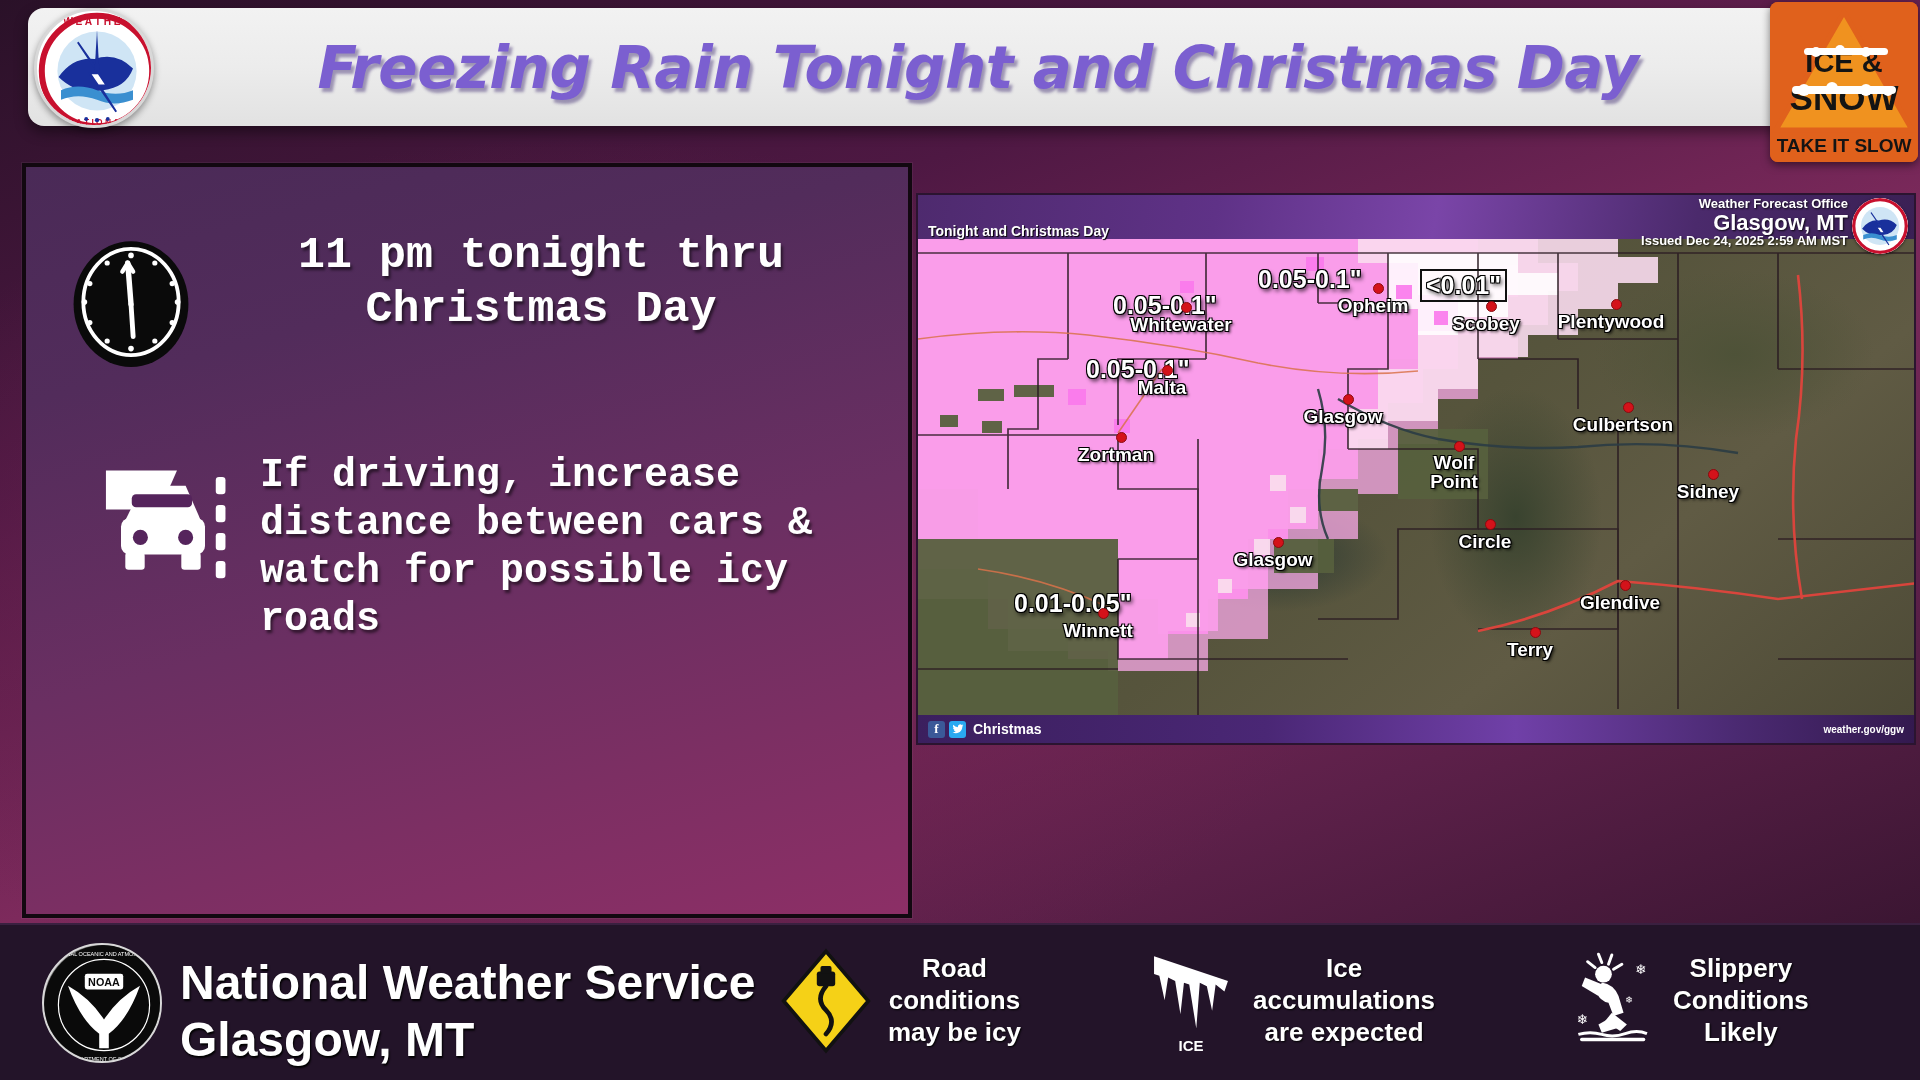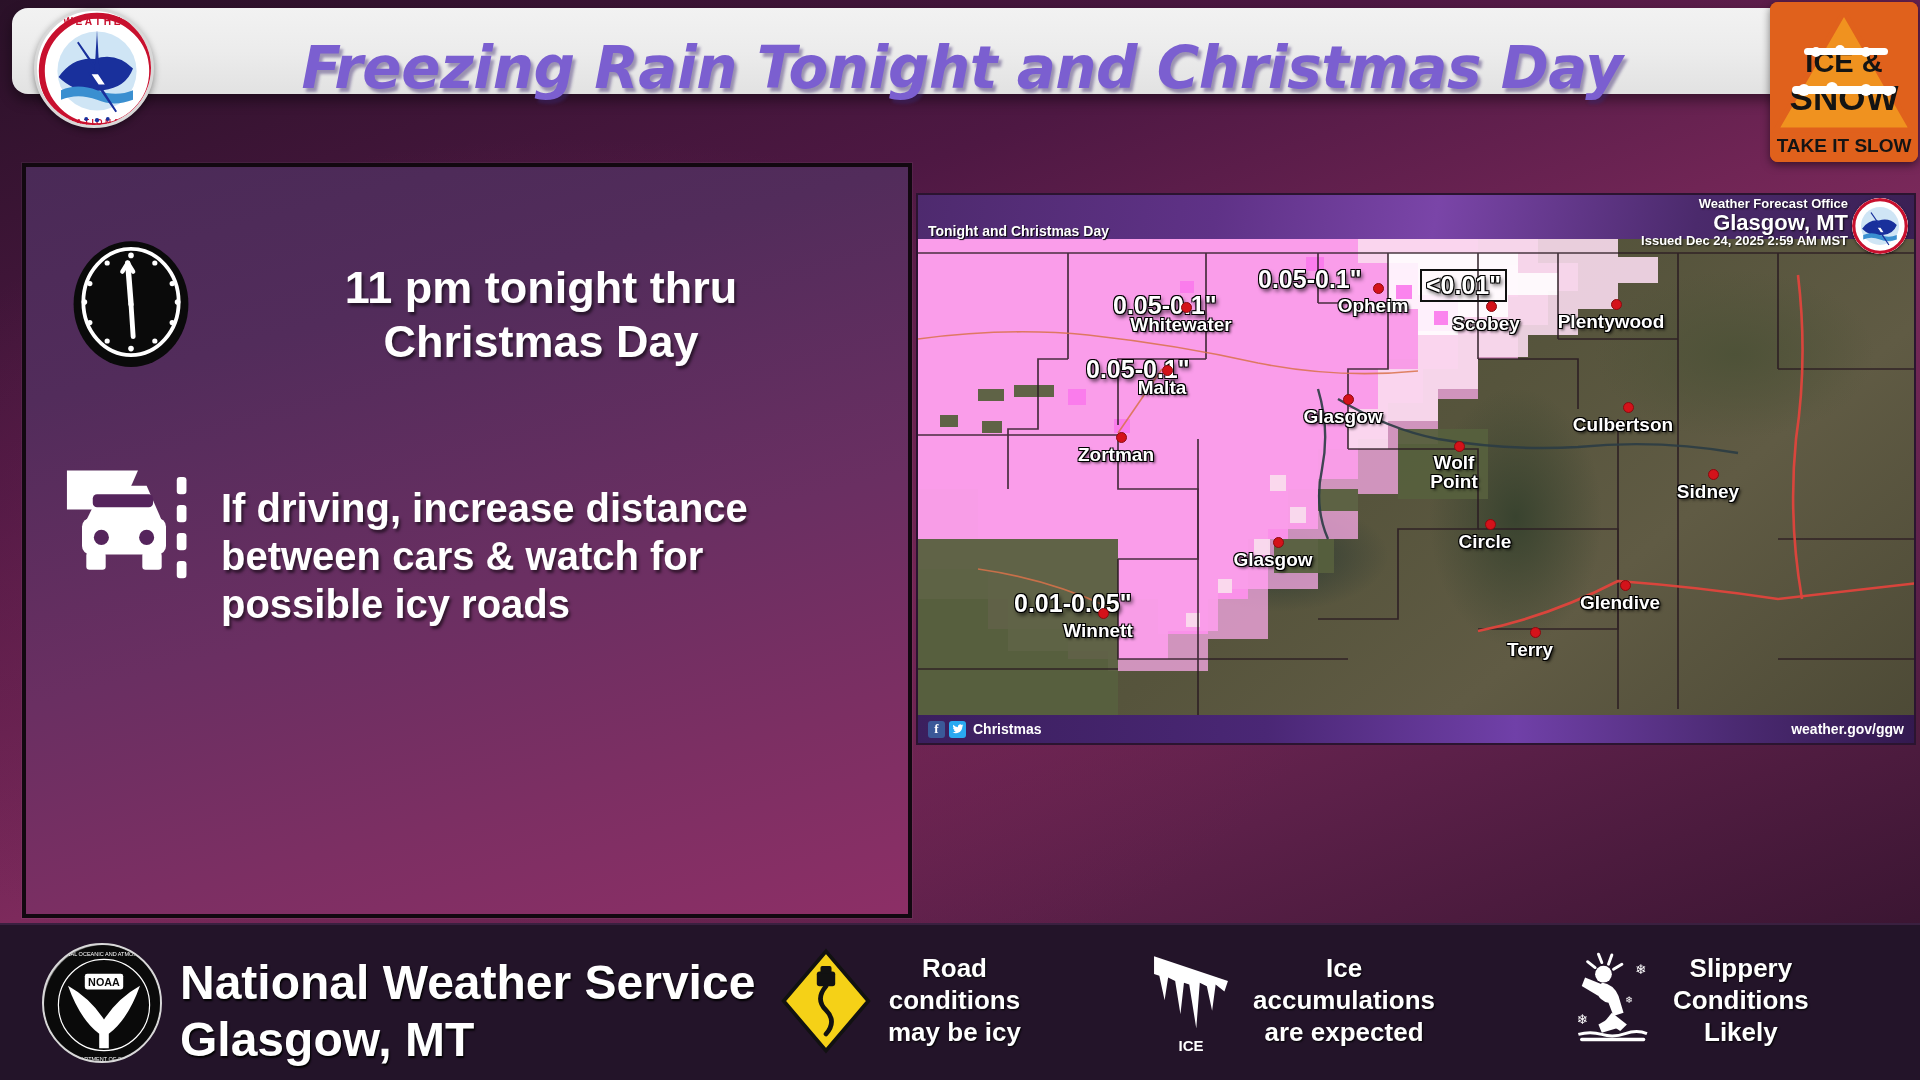--- a/index.html
+++ b/index.html
@@ -13,21 +13,21 @@
   
   #root {
     position:absolute; inset:0;
     background:
       radial-gradient(ellipse 1200px 700px at 30% 55%, #6d2250 0%, rgba(109,34,80,0) 65%),
       linear-gradient(160deg,#2a1128 0%, #4e1843 28%, #7d2a5c 52%, #5c2049 72%, #2c1128 100%);
   }
 
   
   #titlebar {
-    position:absolute; left:12px; top:8px; width:1790px; height:86px;
+    position:absolute; left:28px; top:8px; width:1790px; height:118px;
     background:linear-gradient(180deg,#f2f2f2 0%,#ececec 50%,#e2e2e2 100%);
     border-radius:16px;
     box-shadow:0 6px 14px rgba(0,0,0,.45);
   }
   #title-text {
     position:absolute; left:200px; top:14px; width:1500px; height:92px;
     display:flex; align-items:center; justify-content:center;
     font-family:"DejaVu Sans", sans-serif;
     font-size:58px; font-weight:bold; font-style:italic;
     color:#7b5fd0;
@@ -55,31 +55,30 @@
   
   #left-panel {
     position:absolute; left:22px; top:163px; width:890px; height:755px;
     background:linear-gradient(165deg,#4a2a57 0%, #522c5b 24%, #6a2f62 55%, #7c2f63 78%, #8c2f66 100%);
     border:4px solid #120810;
     box-shadow:0 0 0 1px rgba(255,255,255,.05);
   }
   .lp-row { position:absolute; display:flex; align-items:flex-start; }
   .lp-text {
     color:#ffffff; font-weight:bold;
-    font-family:Liberation Sans, sans-serif;
+    font-family:Liberation Mono, monospace;
     text-shadow:2px 3px 3px rgba(0,0,0,.55);
     line-height:1.2;
-    margin-top:32px;
   }
 
   #row-time { left:0px; top:62px; width:890px; }
   #clock-icon-wrap { width:210px; display:flex; justify-content:center; padding-top:8px; }
   #row-time .lp-text { width:650px; font-size:45px; text-align:center; padding-right:40px; }
 
-  #row-drive { left:0px; top:285px; width:890px; }
+  #row-drive { left:0px; top:285px; width:890px;padding-left:39px; }
   #car-icon-wrap { width:195px; display:flex; justify-content:center; padding-top:10px; }
   #row-drive .lp-text { width:640px; font-size:40px; text-align:left; }
 
   #row-ice { left:0px; top:520px; width:890px; }
   #icicle-icon-wrap { width:195px; display:flex; justify-content:center; padding-top:14px; }
   #row-ice .lp-text { width:640px; font-size:40px; text-align:left; padding-left:20px; }
 
   
   #map-panel {
     position:absolute; left:916px; top:193px; width:1000px; height:552px;
@@ -177,21 +176,21 @@
     background:linear-gradient(90deg,#3b1f5e 0%, #4a2775 35%, #7040a8 60%, #4b2a72 82%, #33194f 100%);
     display:flex; align-items:center; justify-content:space-between;
     padding:0 10px;
   }
   #social { display:flex; align-items:center; gap:4px; }
   .sq { width:17px; height:17px; border-radius:3px; display:flex; align-items:center; justify-content:center;
         font-size:13px; font-weight:bold; color:#fff; font-family:"Liberation Serif", serif; }
   #fb { background:#3b5998; }
   #tw { background:#29a9f1; font-size:11px; }
   #social-handle { color:#fff; font-size:14px; font-weight:bold; margin-left:3px; }
-  #weather-url { color:#fff; font-size:14px; font-weight:bold; }
+  #weather-url { color:#fff; font-size:10px; font-weight:bold; }
 
   
   #footer {
     position:absolute; left:0; bottom:0; width:1920px; height:157px;
     background:#231429;
     border-top:2px solid #3a2040;
     display:flex; align-items:center;
   }
   #noaa-logo {
     position:absolute; left:42px; top:18px; width:120px; height:120px;

